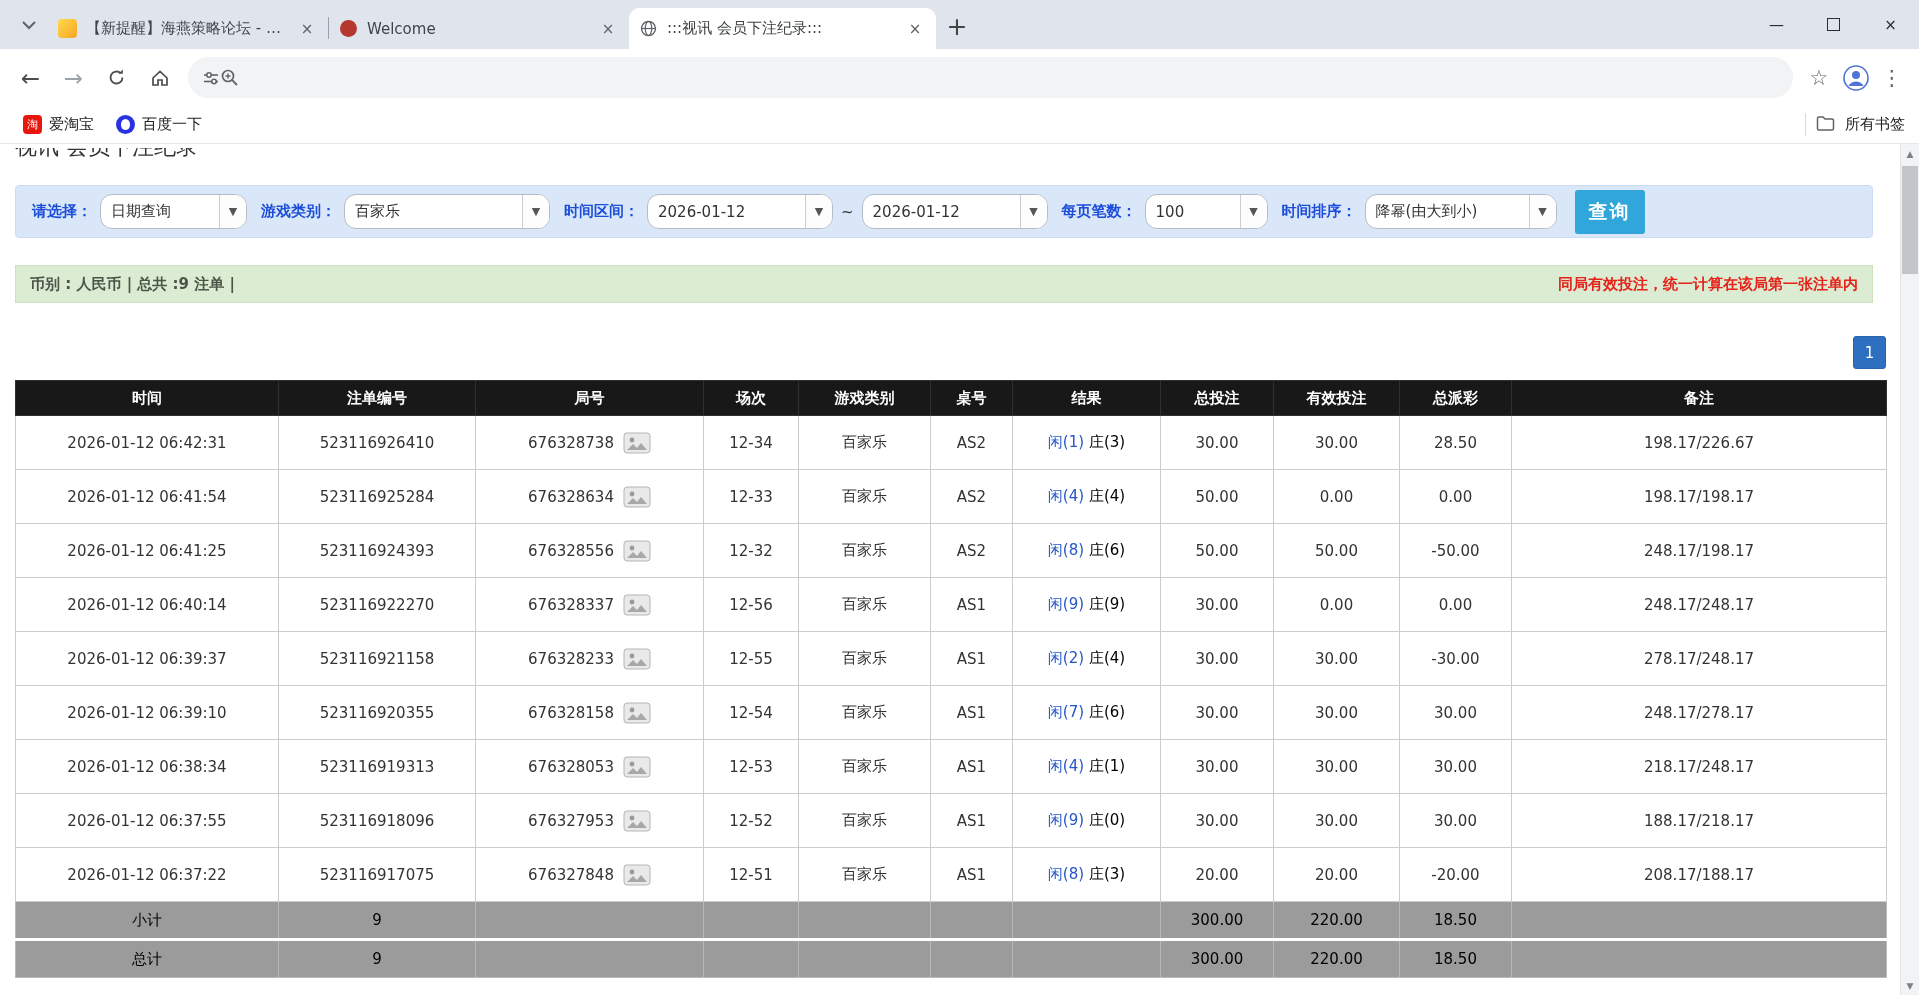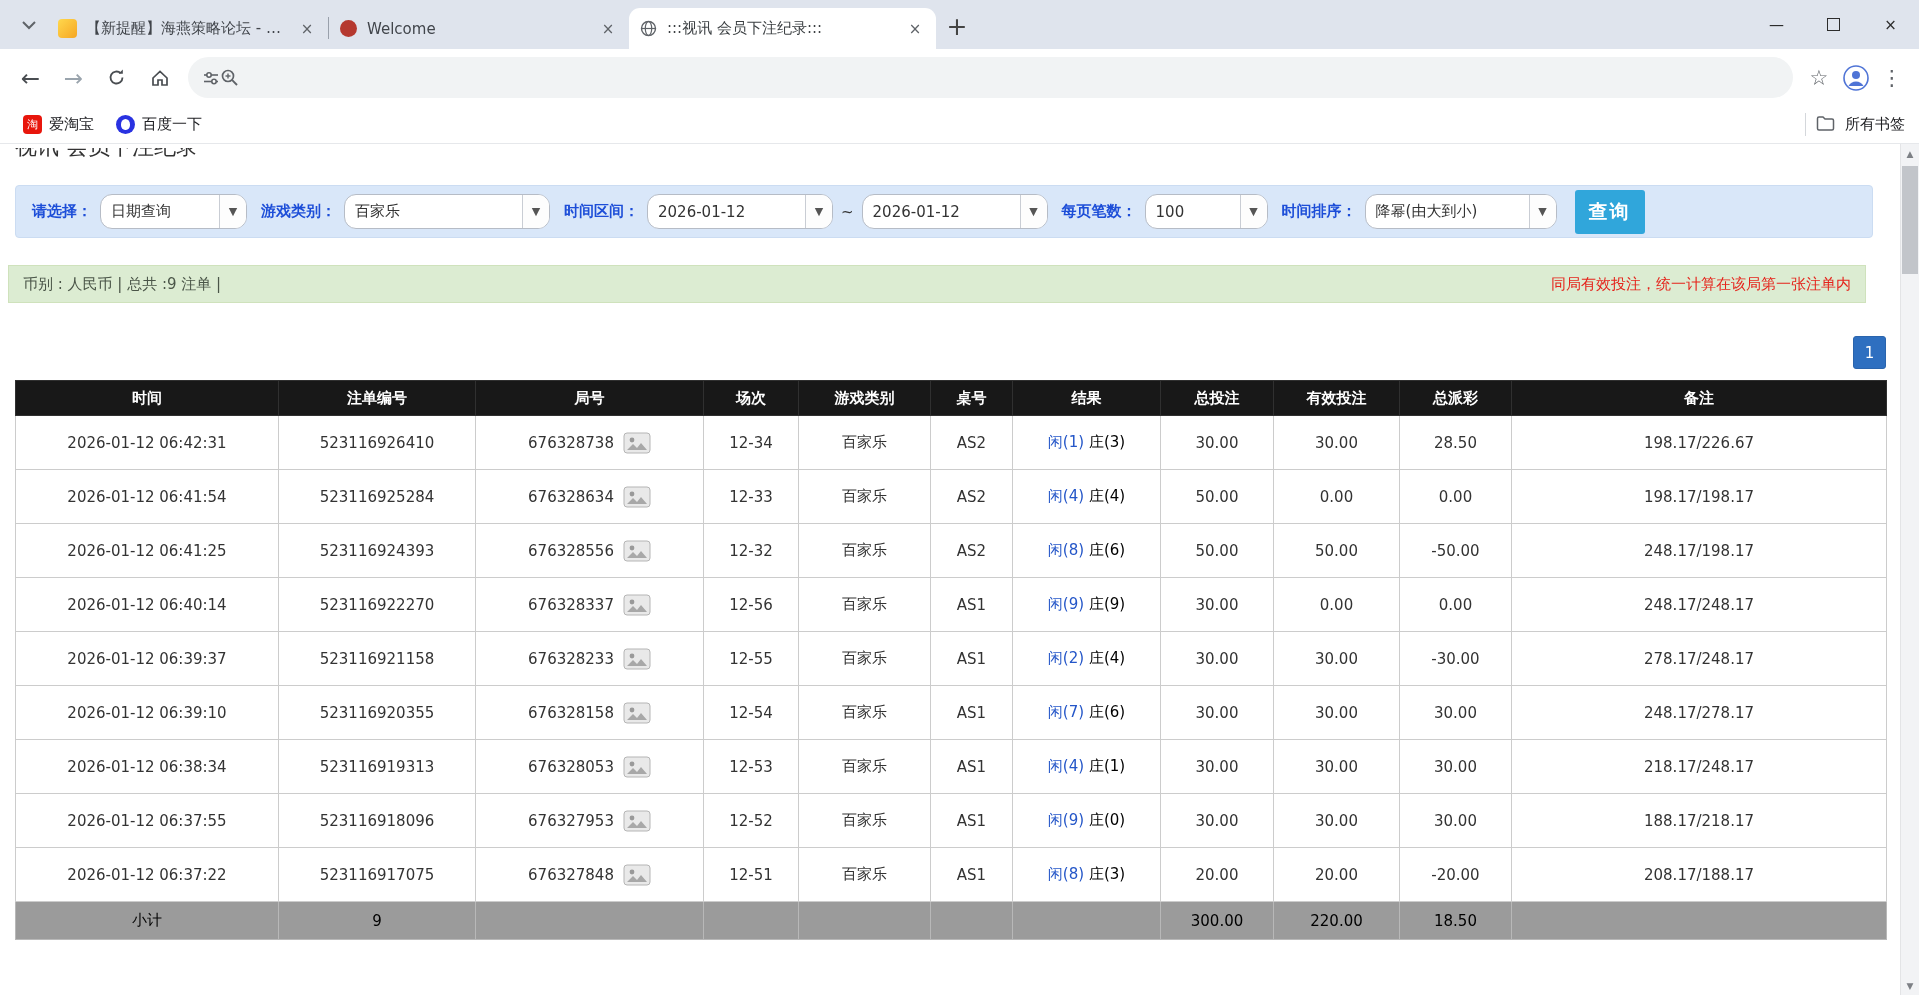--- a/index.html
+++ b/index.html
@@ -49,21 +49,21 @@
   .filterbar { margin: 24px 15px 0 15px; width: 1858px; height: 53px; background: #d9e7f9; border: 1px solid #cbdcf2; border-radius: 4px; display: flex; align-items: center; padding: 0 16px; font-size: 15px; }
   .f-label { color: #1d4ed8; font-weight: bold; margin: 0 8px 0 14px; white-space: nowrap; }
   .f-label:first-child { margin-left: 0; }
   .combo { display: inline-flex; align-items: center; background: #fff; border: 1px solid #b6bcc6; border-radius: 12px; height: 35px; overflow: hidden; }
   .combo-value { flex: 1; padding: 0 10px; color: #333; white-space: nowrap; overflow: hidden; }
   .combo-caret { width: 27px; align-self: stretch; border-left: 1px solid #c9cdd4; display: flex; align-items: center; justify-content: center; color: #555; font-size: 11px; background: #fdfdfd; }
   .w-select { width: 147px; } .w-game { width: 206px; } .w-date { width: 186px; } .w-size { width: 123px; } .w-sort { width: 192px; }
   .tilde { margin: 0 8px; color: #333; }
   .btn-search { margin-left: 18px; background: #30a6db; color: #fff; border: none; border-radius: 3px; padding: 9px 14px; font-size: 19px; font-weight: bold; letter-spacing: 2px; cursor: pointer; }
 
-  .summary { margin: 27px 15px 0 8px; width: 1858px; height: 38px; background: #dcecd2; border: 1px solid #cfe2bc; display: flex; align-items: center; justify-content: space-between; padding: 0 14px; font-size: 15px; }
+  .summary { margin: 27px 15px 0 15px; width: 1858px; height: 38px; background: #dcecd2; border: 1px solid #cfe2bc; display: flex; align-items: center; justify-content: space-between; padding: 0 14px; font-size: 15px; font-weight: bold; }
   .summary-left { color: #4a5548; }
   .summary-right { color: #e5231b; }
 
   .pagination { width: 1886px; margin-top: 33px; display: flex; justify-content: flex-end; }
   .page-btn { width: 33px; height: 33px; background: #2e6fc0; border: 1px solid #2a64ad; border-radius: 3px; color: #fff; font-size: 15px; display: flex; align-items: center; justify-content: center; cursor: pointer; }
 
   table.records { border-collapse: collapse; table-layout: fixed; width: 1871px; margin: 11px 0 0 15px; font-size: 15px; }
   .records thead th { background: #181818; color: #fff; border: 1px solid #303030; height: 35px; font-weight: bold; }
   .records tbody td { background: #fff; border: 1px solid #ccc; height: 54px; text-align: center; color: #333; }
   .records tfoot td { background: #9b9b9b; color: #000000; border: 1px solid #b8b8b8; height: 38px; text-align: center; }
@@ -501,20 +501,33 @@
         <td></td>
           <td></td>
           <td></td>
         <td></td>
           <td></td>
         <td>300.00</td>
         <td>220.00</td>
         <td>18.50</td>
         <td></td>
       </tr>
+      <tr class="total-row">
+        <td>总计</td>
+        <td>9</td>
+        <td></td>
+          <td></td>
+          <td></td>
+        <td></td>
+          <td></td>
+        <td>300.00</td>
+        <td>220.00</td>
+        <td>18.50</td>
+        <td></td>
+      </tr>
     </tfoot>
   </table>
 </div>
 
 <div class="scrollbar">
   <div class="sb-arrow">▲</div>
   <div class="sb-thumb"></div>
   <div class="sb-arrow down">▼</div>
 </div>
 

